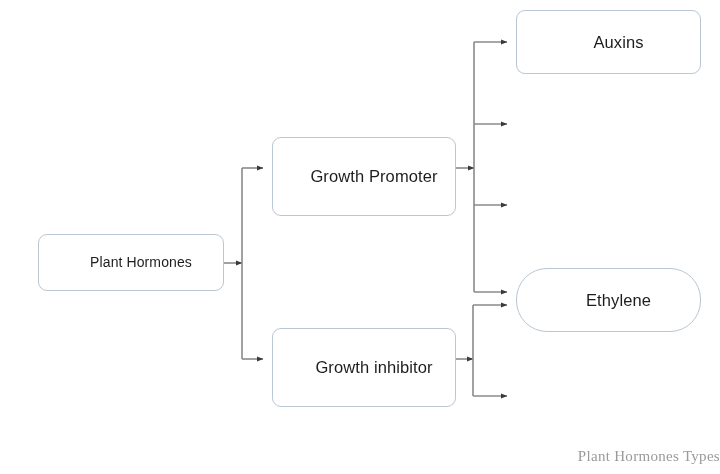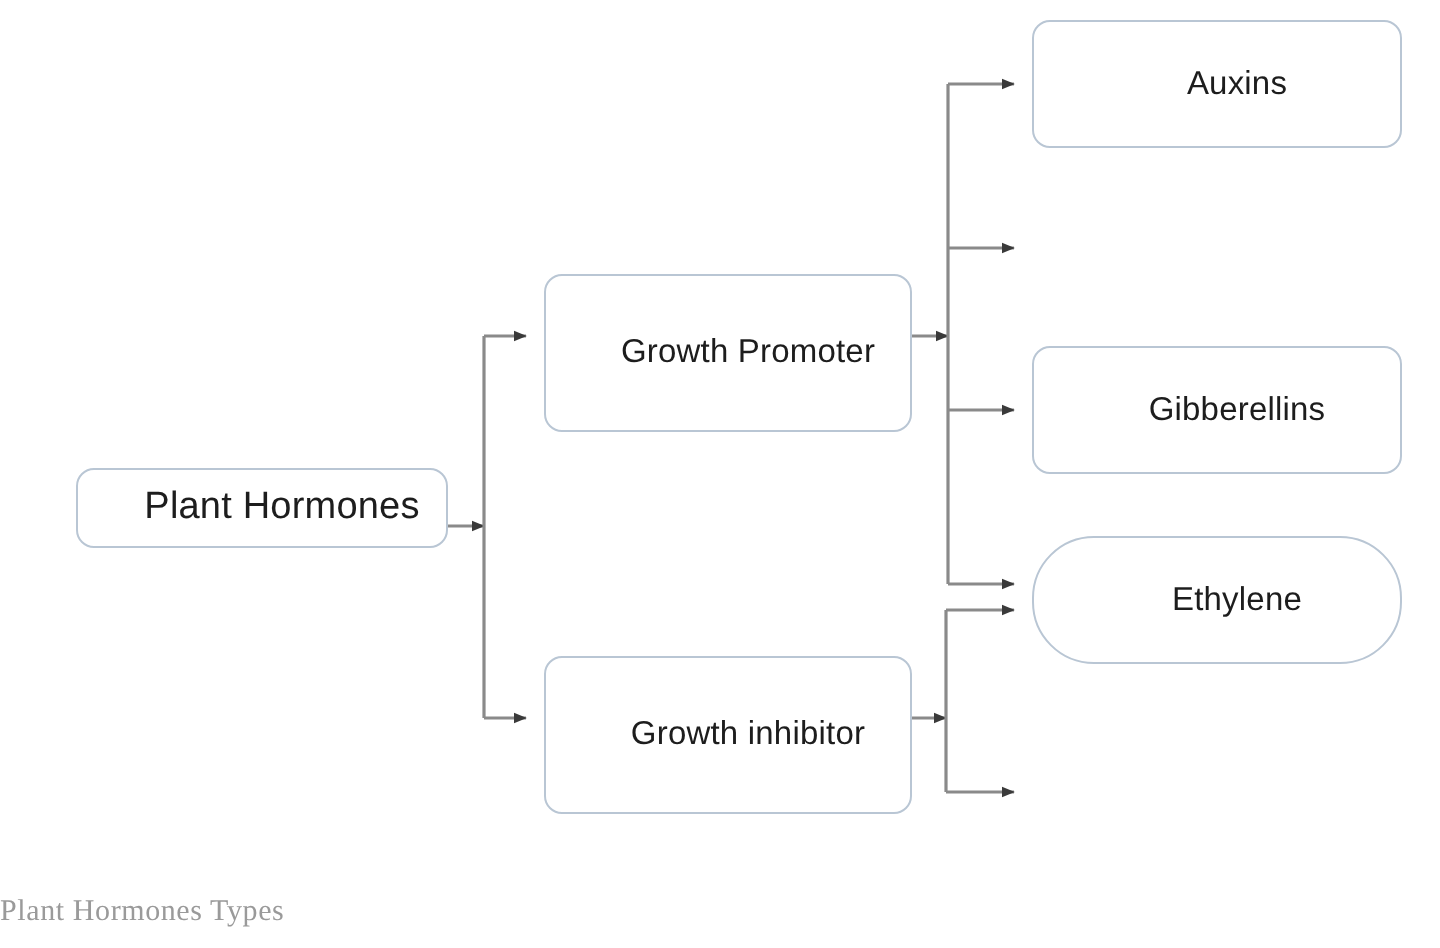--- a/index.html
+++ b/index.html
@@ -51,22 +51,22 @@
     text-align: center;
     line-height: 1.1;
     padding-left: 20px;
   }
 
   
   .node.root {
     left: 38px;
     top: 234px;
     width: 186px;
-    height: 40px;
-    font-size: 19px;
+    height: 57px;
+    font-size: 14px;
   }
 
   
   .node.mid {
     left: 272px;
     width: 184px;
     height: 79px;
     font-size: 16.5px;
   }
   .node.mid-promoter { top: 137px; }
@@ -84,21 +84,21 @@
   .node.leaf-gibberellins { top: 173px; }
   .node.leaf-ethylene     { top: 268px; border-radius: 31px; }
   .node.leaf-abscisic     { top: 362px; }
 
   #caption {
     position: absolute;
     z-index: 3;
     left: 0;
     top: 448px;
     width: 720px;
-    text-align: left;
+    text-align: right;
     font-family: "Liberation Serif", serif;
     font-size: 15px;
     color: #9a9a9a;
     letter-spacing: 0.3px;
   }
 </style>
 </head>
 <body>
 
 <div id="diagram-canvas">
@@ -144,22 +144,19 @@
   <div class="node mid mid-promoter">
     <span>Growth Promoter</span>
   </div>
   <div class="node mid mid-inhibitor">
     <span>Growth inhibitor</span>
   </div>
 
   <div class="node leaf leaf-auxins">
     <span>Auxins</span>
   </div>
-  <div class="node leaf leaf-gibberellins">
-    <span>Gibberellins</span>
-  </div>
   <div class="node leaf leaf-ethylene">
     <span>Ethylene</span>
   </div>
 
   <div id="caption">Plant Hormones Types</div>
 
 </div>
 
 </body></html>

